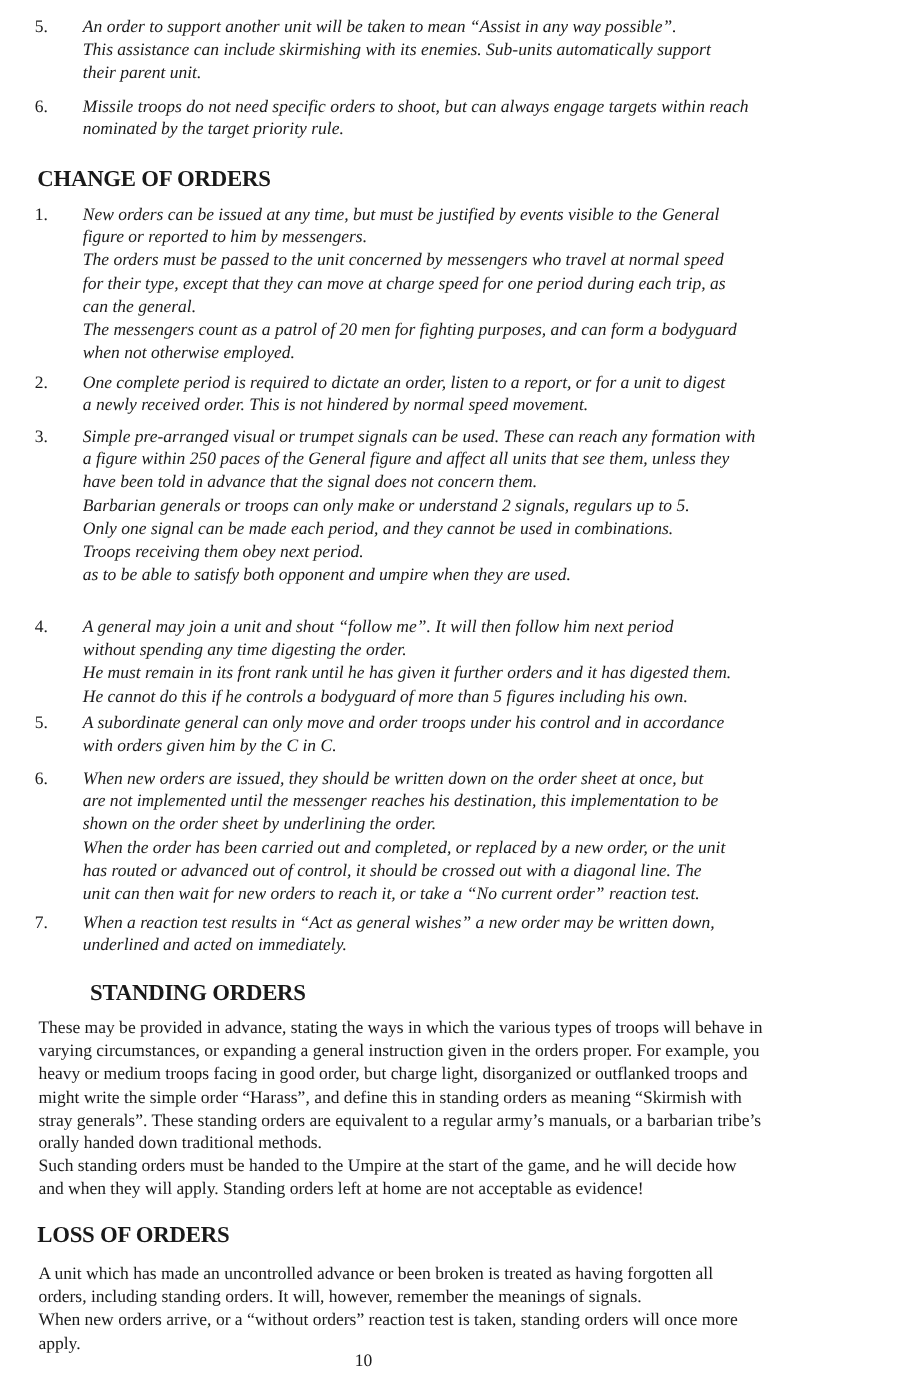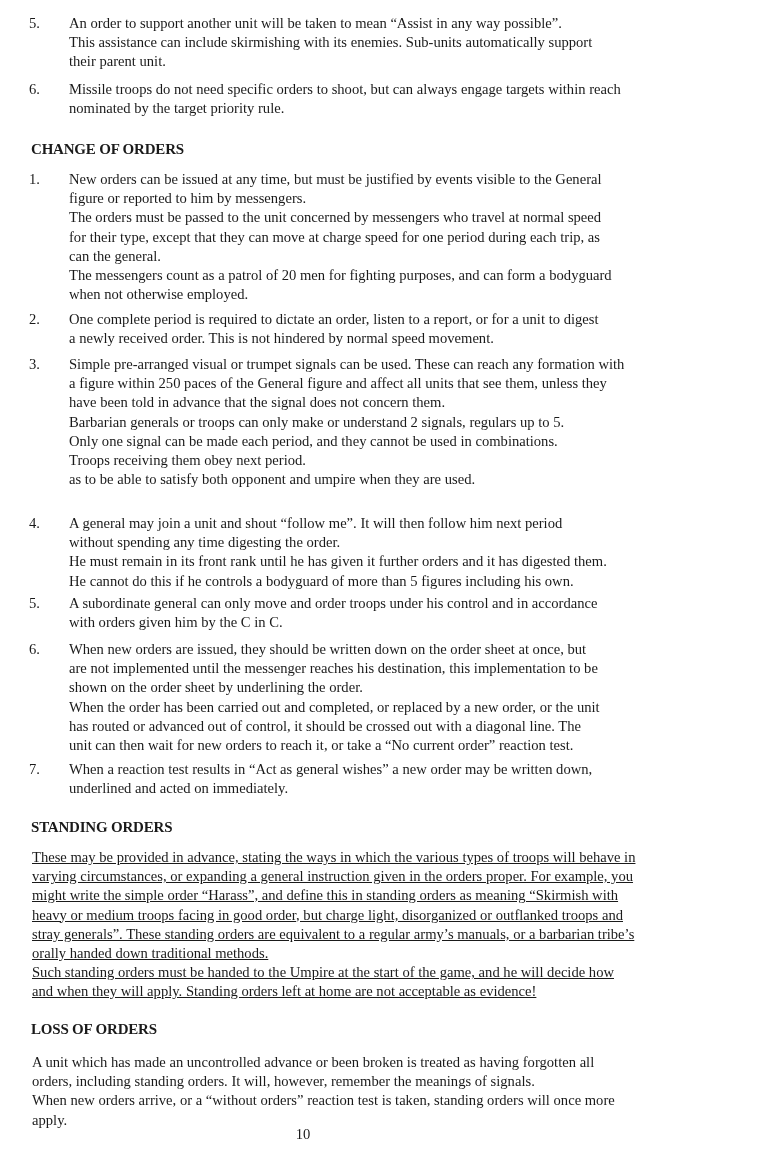--- a/index.html
+++ b/index.html
@@ -6,25 +6,25 @@
   body {
     width: 765px; height: 1152px; position: relative; overflow: hidden;
     font-family: "Liberation Serif", "DejaVu Serif", serif;
     color: #1a1a1a;
     font-size: 14.6px;
     line-height: 19.2px;
   }
   .page { position: absolute; left: 0; top: 0; width: 765px; height: 1152px; }
   .item { position: absolute; left: 0; width: 765px; }
   .num { position: absolute; left: 29px; top: 0; }
-  .body { position: absolute; left: 69px; width: 680px; }
+  .body { position: absolute; left: 69px; width: 680px; font-style: italic; }
   .line { display: block; white-space: nowrap; }
   .heading {
     position: absolute; left: 31px;
-    font-weight: bold; font-size: 15px; letter-spacing: -0.2px;
+    font-weight: bold; font-size: 19px; letter-spacing: -0.2px;
   }
   .para { position: absolute; left: 32px; width: 720px; }
   .pagenum { position: absolute; left: 0; width: 606px; text-align: center; top: 1125px; }
 </style>
 </head>
 <body>
 
 <div class="page">
 
   <div class="item" style="top:14px;">
@@ -111,26 +111,26 @@
   </div>
 
   <div class="item" style="top:760px;">
     <span class="num">7.</span>
     <div class="body">
       <span class="line">When a reaction test results in “Act as general wishes” a new order may be written down,</span>
       <span class="line">underlined and acted on immediately.</span>
     </div>
   </div>
 
-  <div class="heading" style="top:818px;">STANDING ORDERS</div>
-  <div class="para" style="top:848px;text-decoration:underline;">
+  <div class="heading" style="top:818px;margin-left:44px;">STANDING ORDERS</div>
+  <div class="para" style="top:848px;">
     <span class="line">These may be provided in advance, stating the ways in which the various types of troops will behave in</span>
     <span class="line">varying circumstances, or expanding a general instruction given in the orders proper. For example, you</span>
+    <span class="line">heavy or medium troops facing in good order, but charge light, disorganized or outflanked troops and</span>
     <span class="line">might write the simple order “Harass”, and define this in standing orders as meaning “Skirmish with</span>
-    <span class="line">heavy or medium troops facing in good order, but charge light, disorganized or outflanked troops and</span>
     <span class="line">stray generals”. These standing orders are equivalent to a regular army’s manuals, or a barbarian tribe’s</span>
     <span class="line">orally handed down traditional methods.</span>
     <span class="line">Such standing orders must be handed to the Umpire at the start of the game, and he will decide how</span>
     <span class="line">and when they will apply. Standing orders left at home are not acceptable as evidence!</span>
   </div>
 
   <div class="heading" style="top:1020px;">LOSS OF ORDERS</div>
   <div class="para" style="top:1053px;">
     <span class="line">A unit which has made an uncontrolled advance or been broken is treated as having forgotten all</span>
     <span class="line">orders, including standing orders. It will, however, remember the meanings of signals.</span>

